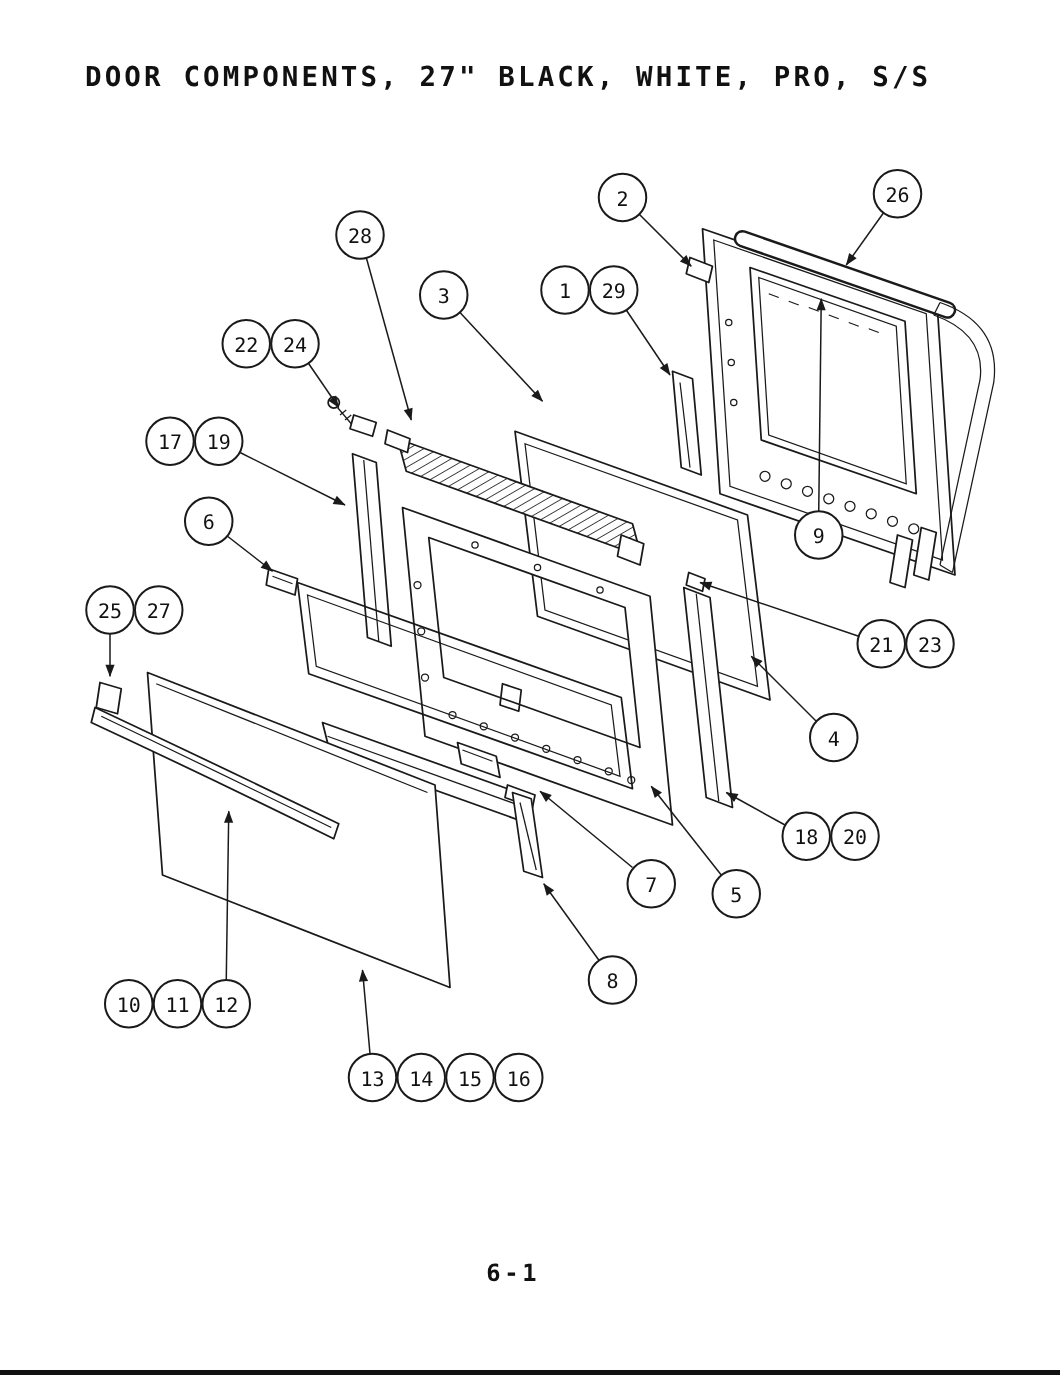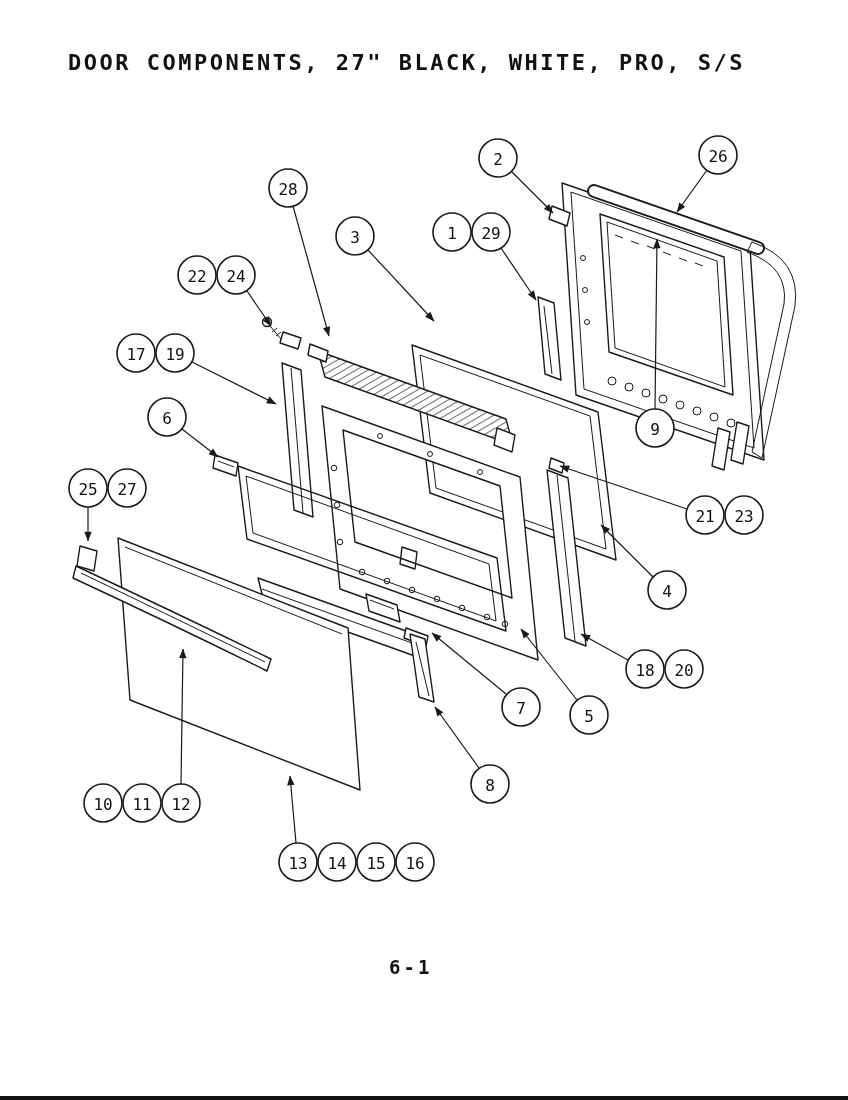--- a/index.html
+++ b/index.html
@@ -1,19 +1,19 @@
 <!DOCTYPE html>
 <html><head>
 <meta charset="utf-8">
 <style>
   * { margin:0; padding:0; box-sizing:border-box; }
   html,body { width:848px; height:1100px; }
   body { background:#ffffff; position:relative; overflow:hidden; font-family:"DejaVu Sans Mono", monospace; }
   .title { position:absolute; left:68px; top:50px; font-size:22px; font-weight:bold; letter-spacing:2.5px; color:#111111; white-space:nowrap; }
-  .page-number { position:absolute; left:389px; top:956px; font-size:19px; font-weight:bold; letter-spacing:3px; color:#111111; }
+  .page-number { position:absolute; left:389px; top:1008px; font-size:19px; font-weight:bold; letter-spacing:3px; color:#111111; }
   .diagram { position:absolute; left:0; top:0; }
   .bottom-rule { position:absolute; left:0; bottom:0; width:100%; height:4px; background:#111111; }
   .part   { fill:#ffffff; stroke:#1a1a1a; stroke-width:1.4; stroke-linejoin:round; }
   .glass  { fill:none;    stroke:#1a1a1a; stroke-width:1.4; stroke-linejoin:round; }
   .detail { fill:none;    stroke:#1a1a1a; stroke-width:1; }
   .hole   { fill:#ffffff; stroke:#1a1a1a; stroke-width:1; }
   .leader { stroke:#1a1a1a; stroke-width:1.2; fill:none; }
   .balloon { fill:#ffffff; stroke:#1a1a1a; stroke-width:1.6; }
   .balloon-label { font-family:"DejaVu Sans Mono", monospace; font-size:16px; fill:#111111;
                    text-anchor:middle; dominant-baseline:central; }

